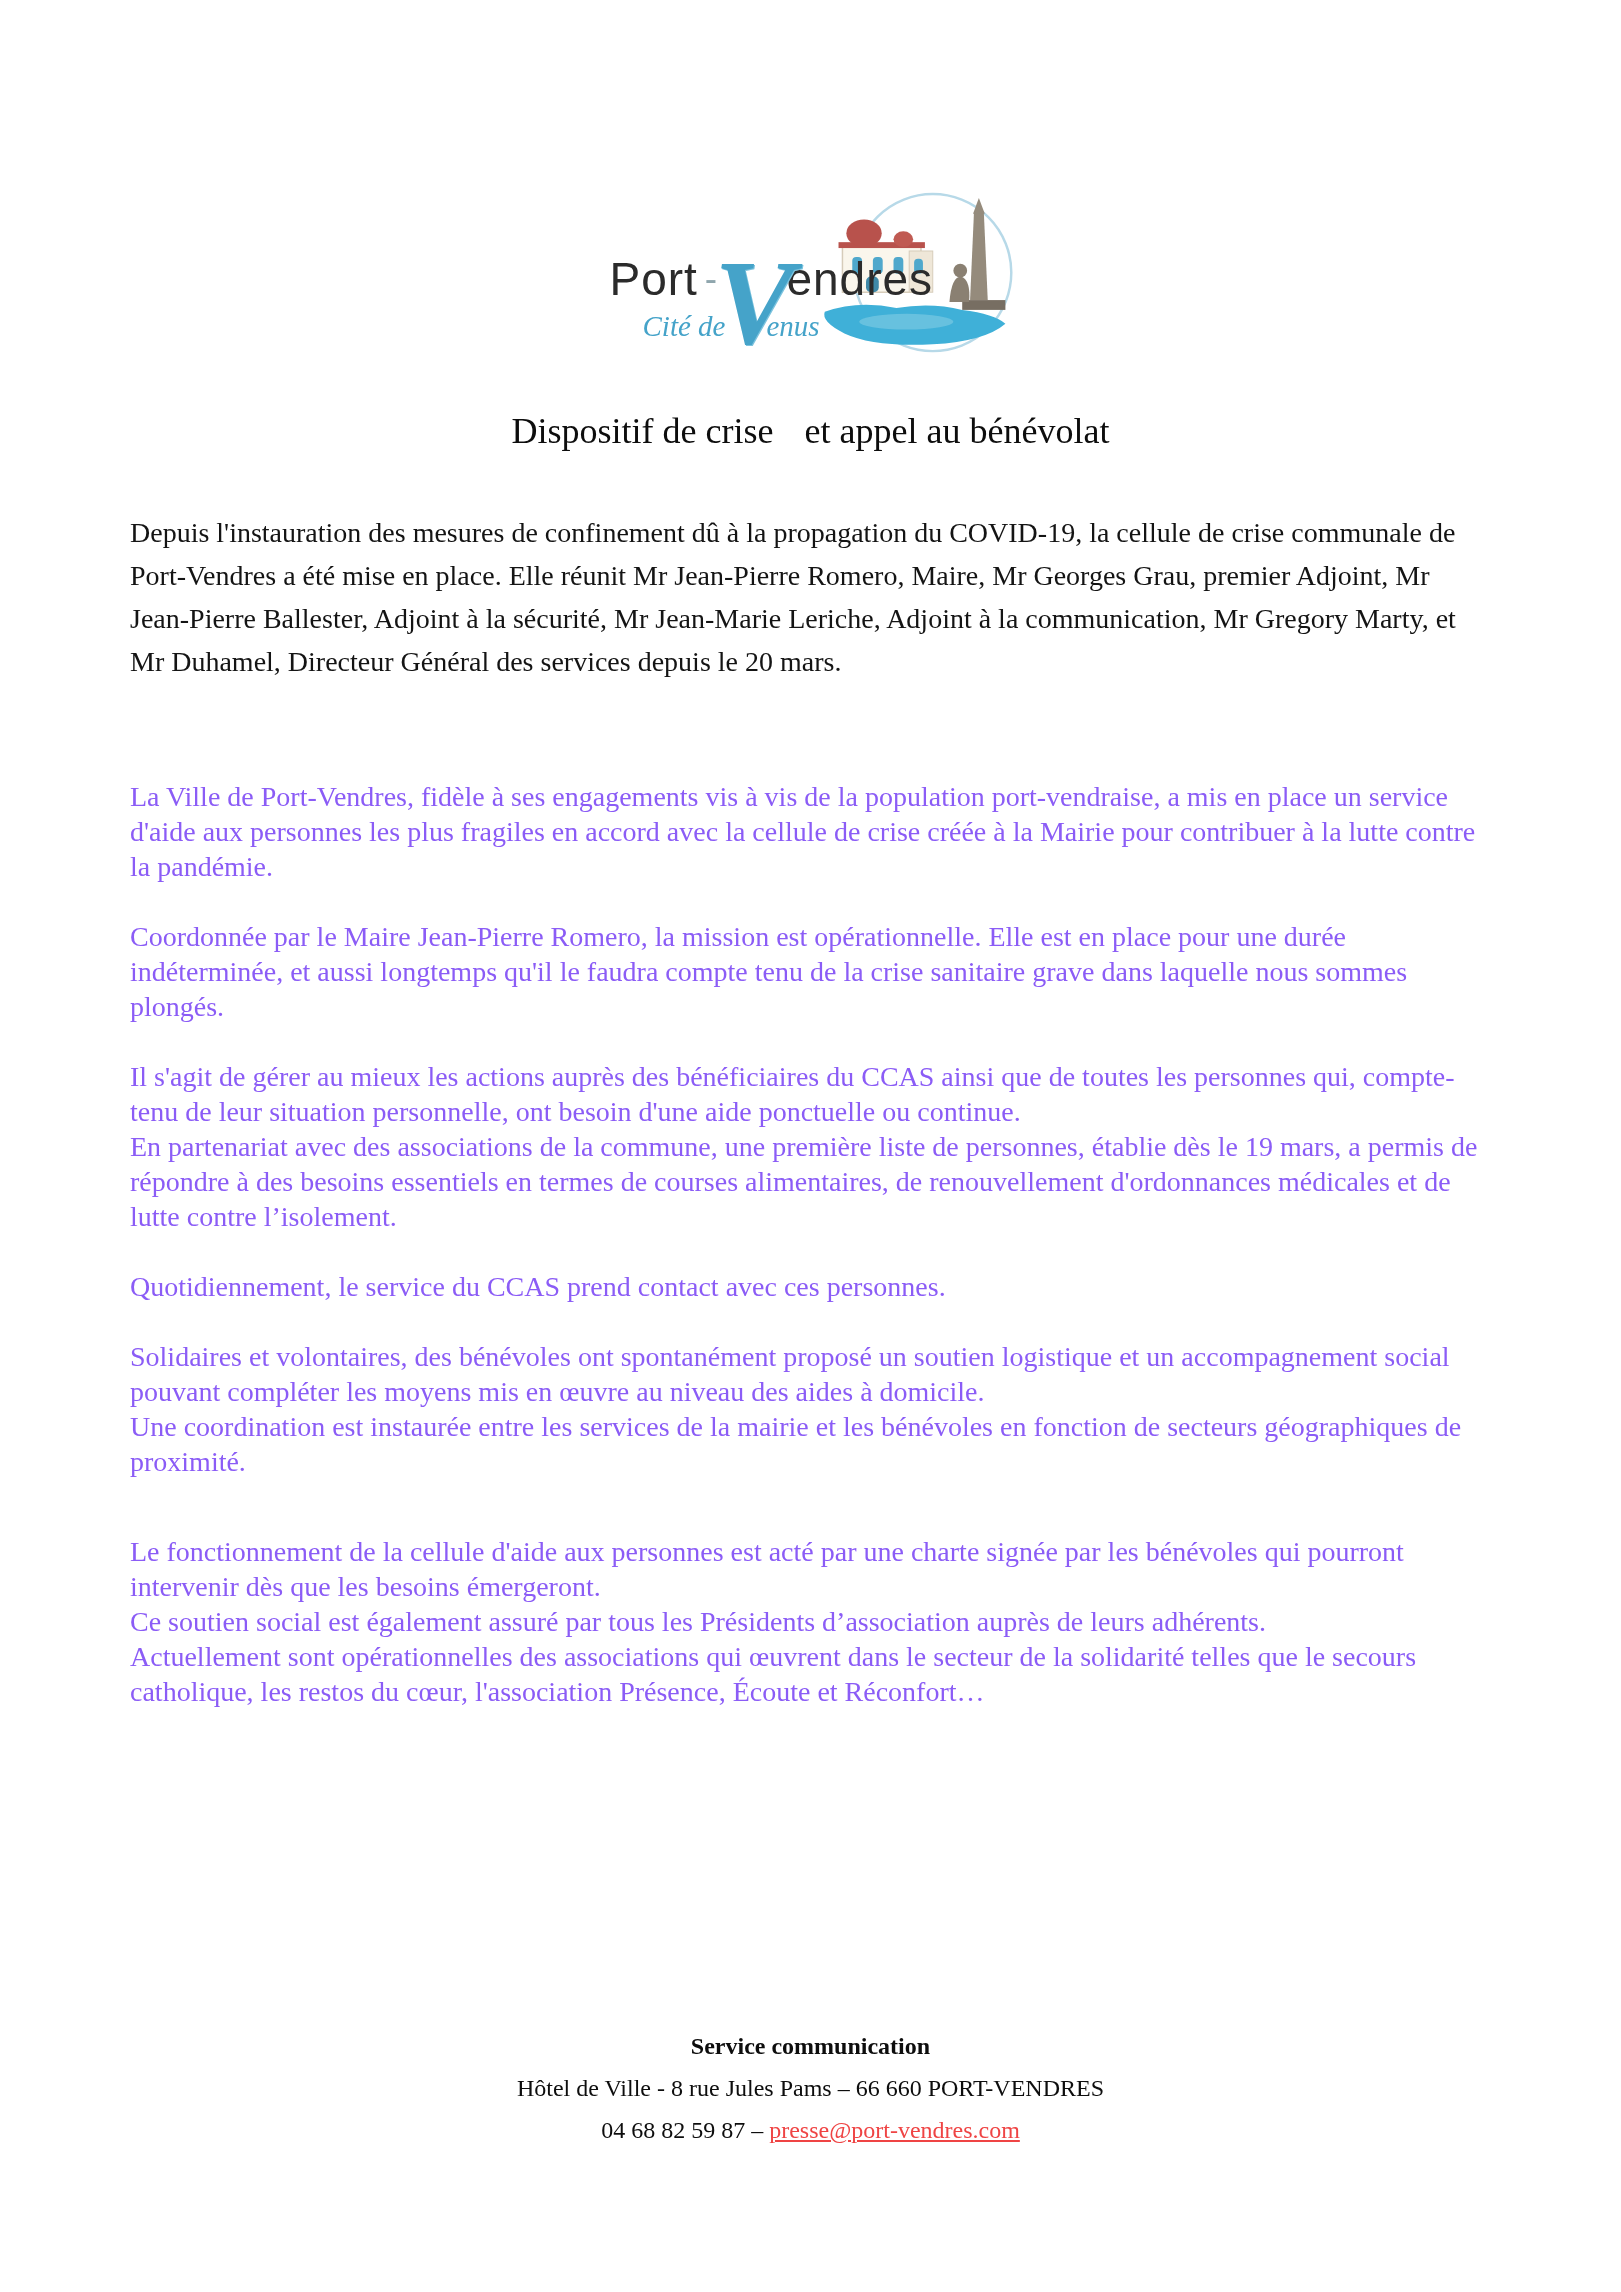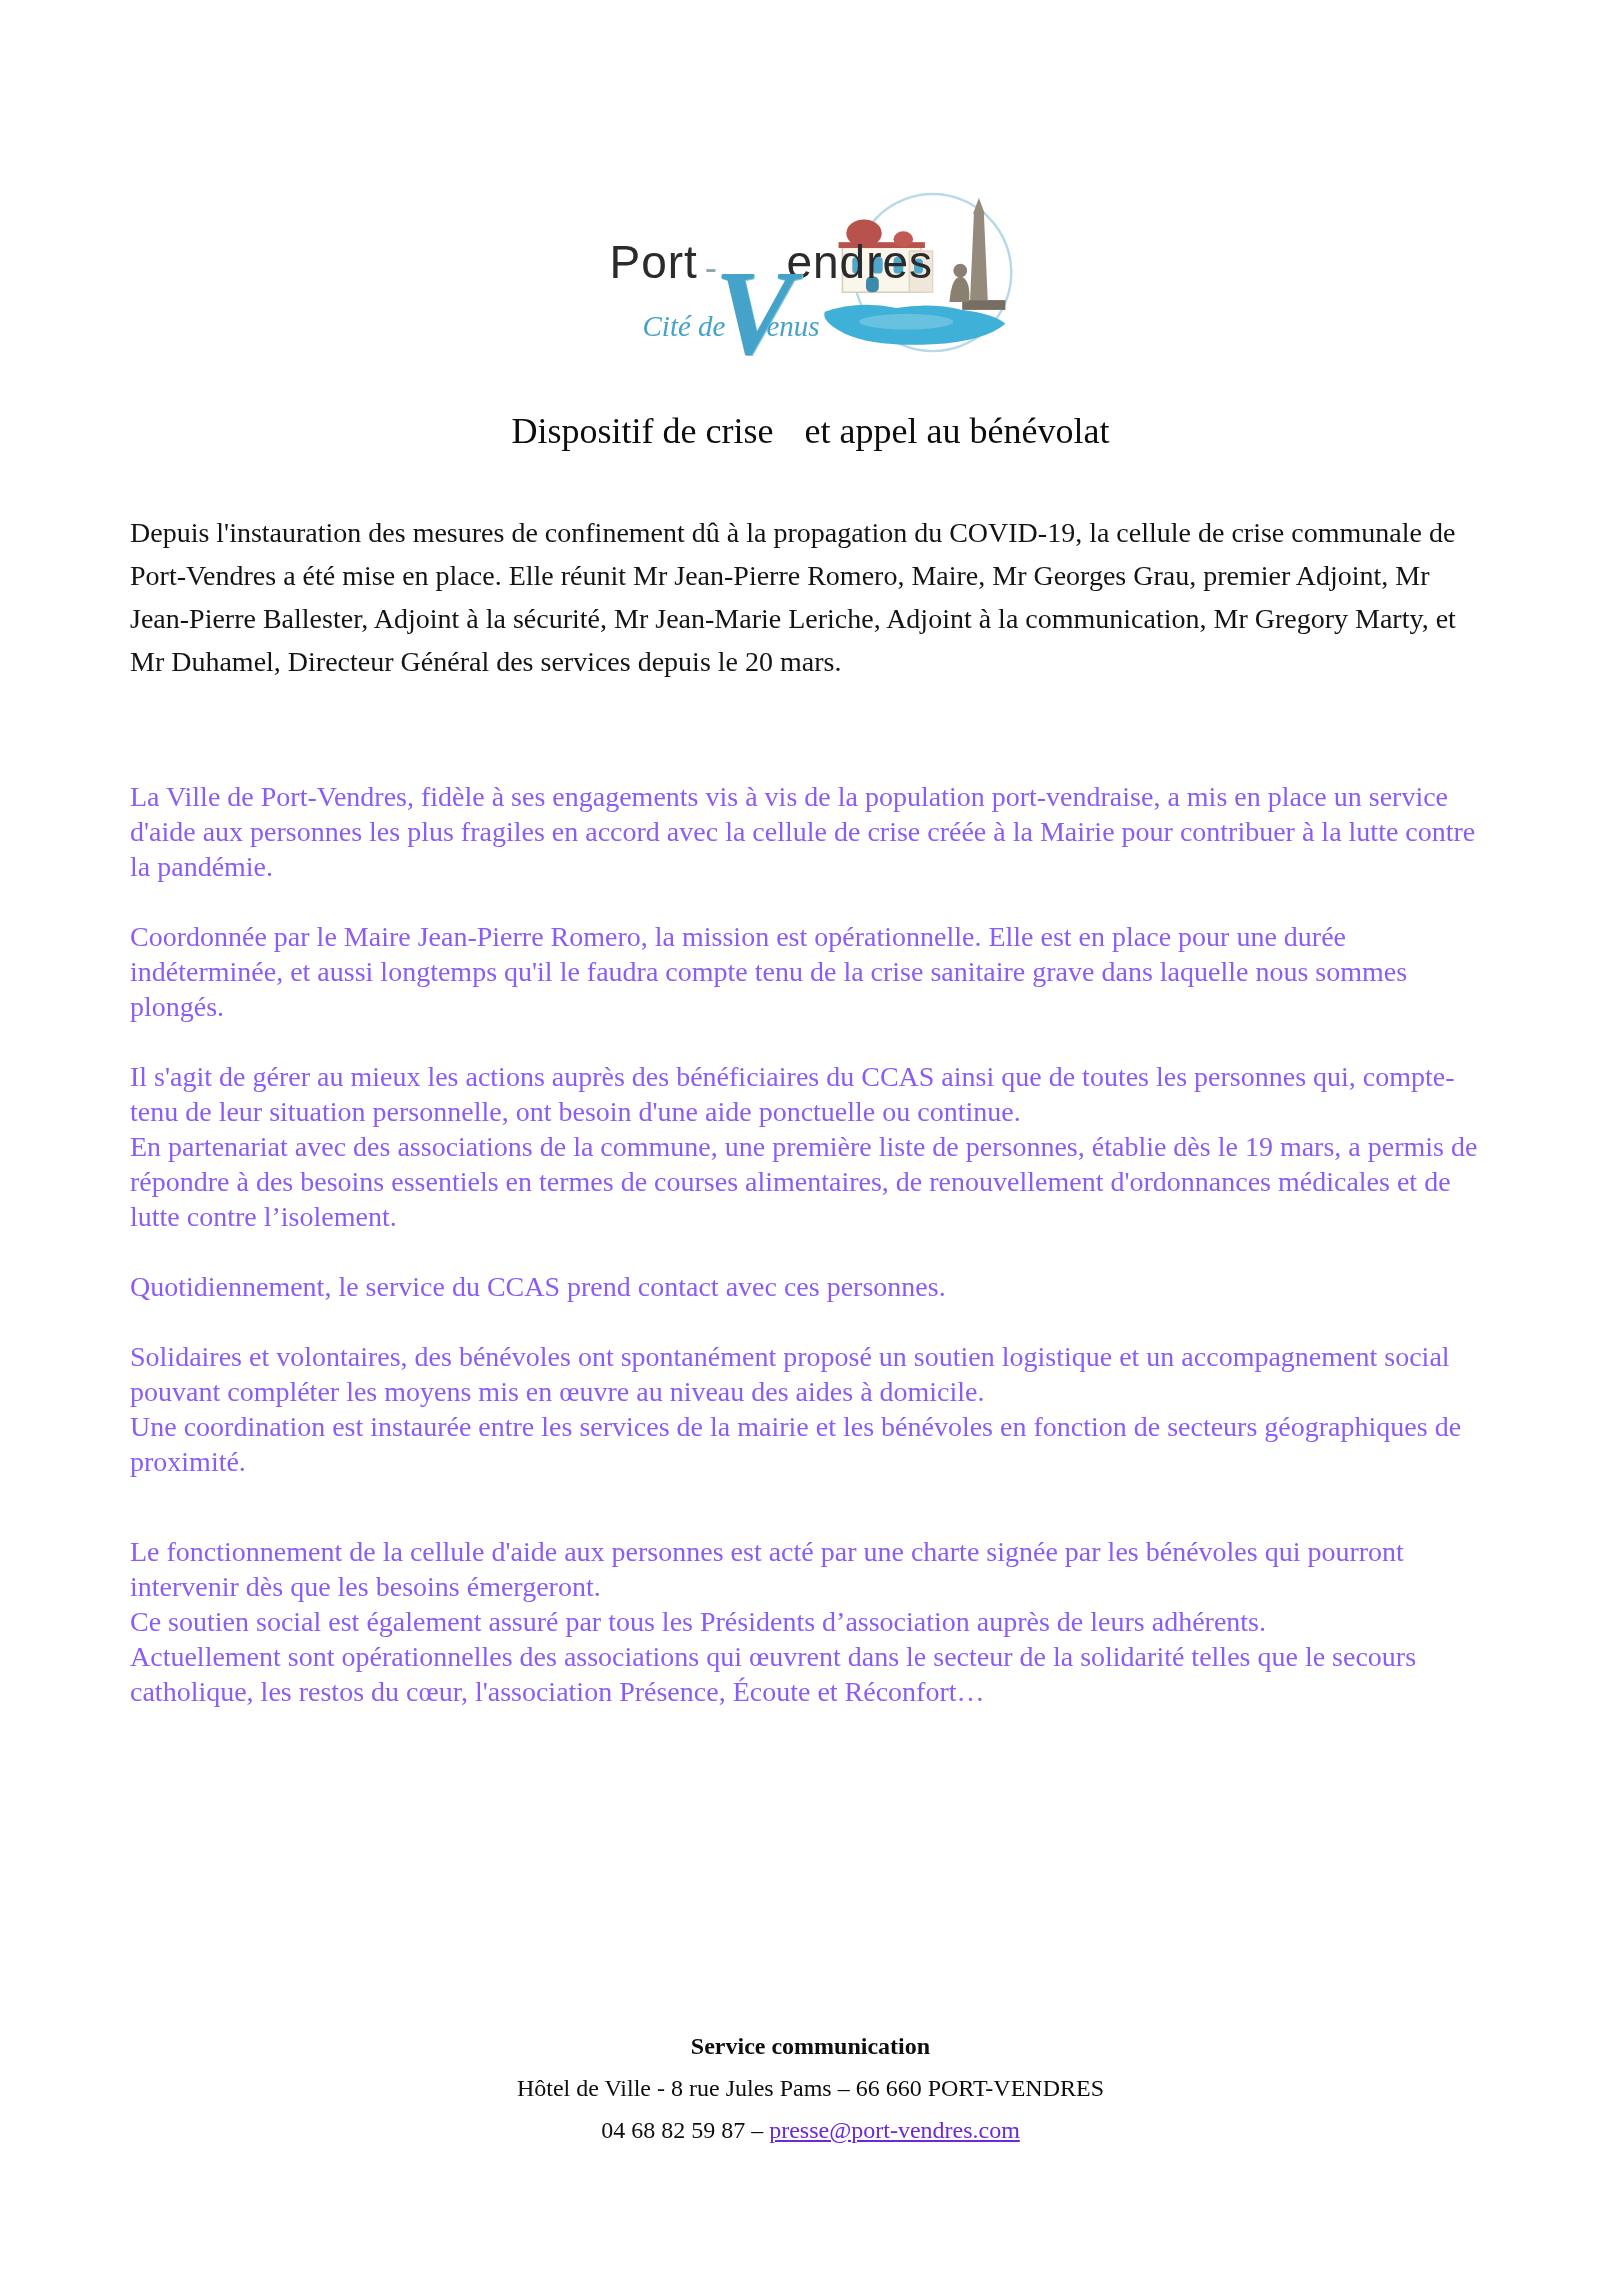--- a/index.html
+++ b/index.html
@@ -37,24 +37,24 @@
   }
   .logo-art {
     position: absolute;
     right: -15.7px;
     top: 0;
     z-index: 1;
   }
   .logo-text {
     position: absolute;
     left: 0;
-    top: 43px;
+    top: 60px;
     z-index: 2;
     display: flex;
-    align-items: flex-end;
+    align-items: center;
     font-family: "Liberation Sans", sans-serif;
     white-space: nowrap;
   }
   .logo-word {
     font-size: 46px;
     letter-spacing: 1px;
     color: #2b2b2b;
   }
   .logo-dash {
     font-size: 37px;
@@ -133,21 +133,21 @@
     top: 2025px;
     text-align: center;
     font-size: 24px;
     line-height: 42px;
     color: #0d0d0d;
   }
   .footer-heading {
     font-weight: bold;
   }
   .email-link {
-    color: #6d28d9;
+    color: #ef4444;
     cursor: pointer;
   }
 </style>
 </head>
 <body>
 
 <div class="page">
 
   <div class="logo-wrap">
     <div class="logo">

